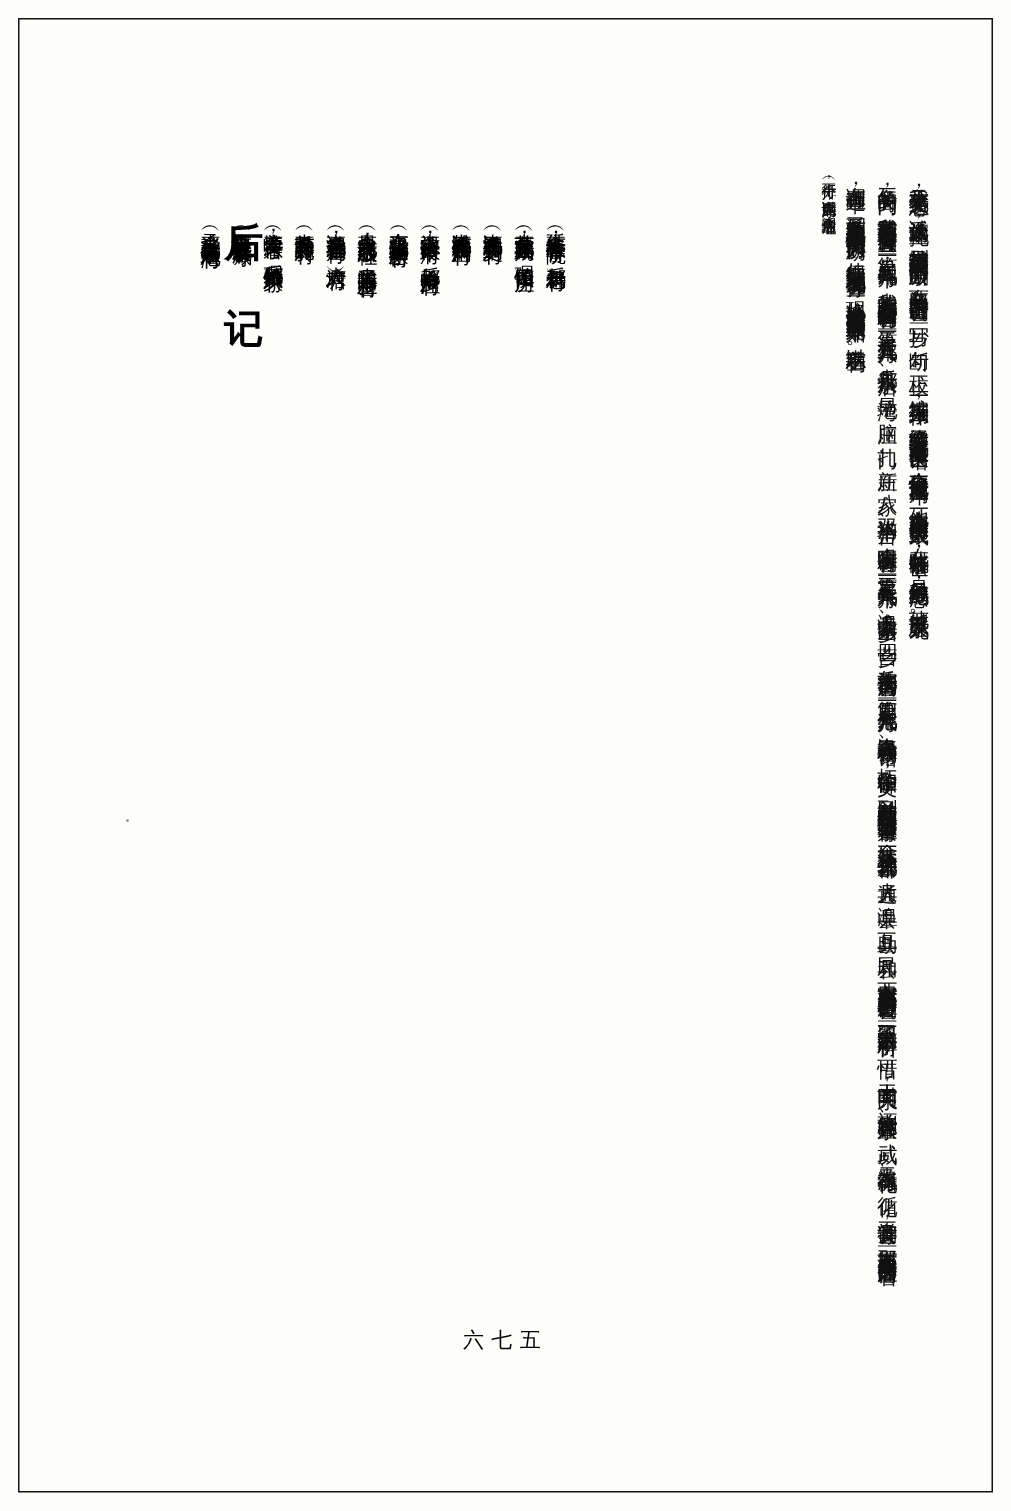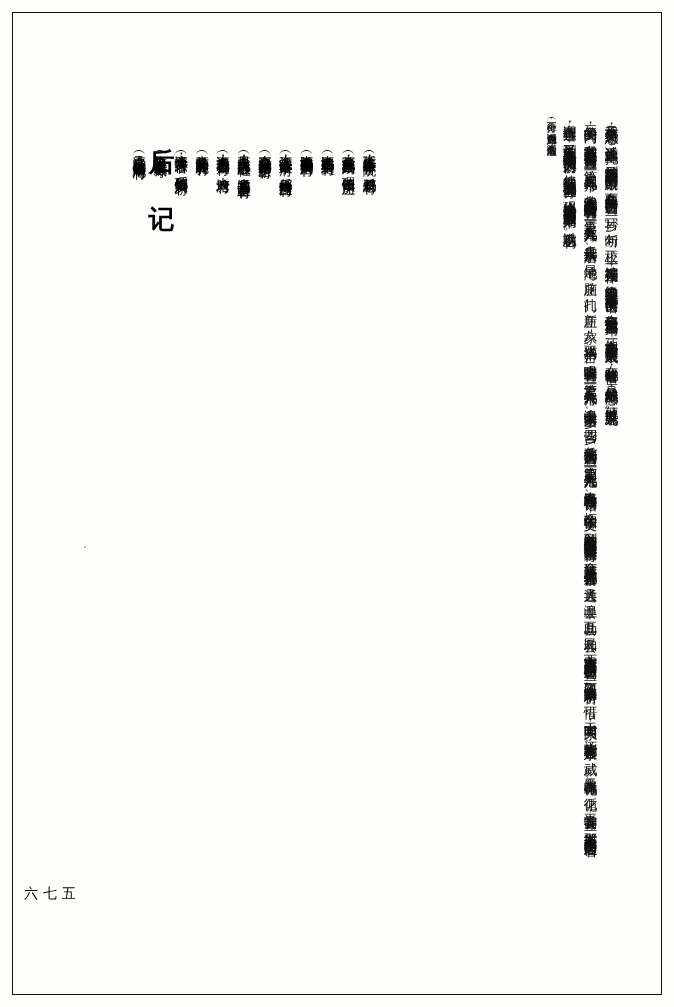--- a/index.html
+++ b/index.html
@@ -79,20 +79,21 @@
   }
   .small-note {
     font-size: 10px;
     letter-spacing: 0.02em;
   }
   .pagenum {
     position: absolute;
     bottom: 78px;
     left: 0;
     right: 0;
+    text-align: center;
     font-size: 14px;
     font-family: "DejaVu Serif", "Liberation Serif", serif;
     letter-spacing: 0.35em;
   }
   .pagenum span {
     display: inline-block;
   }
   .speck {
     position: absolute;
     width: 2px;

